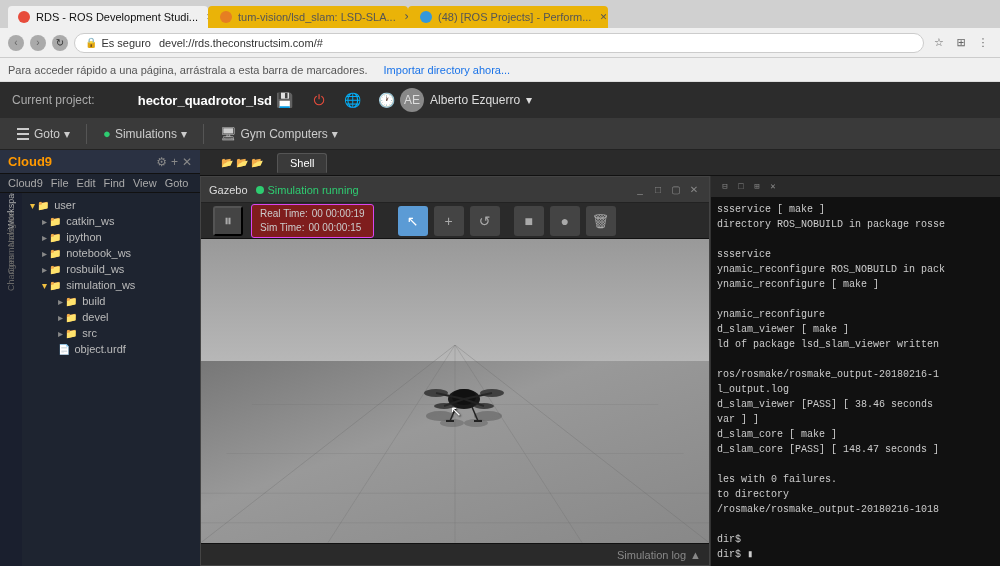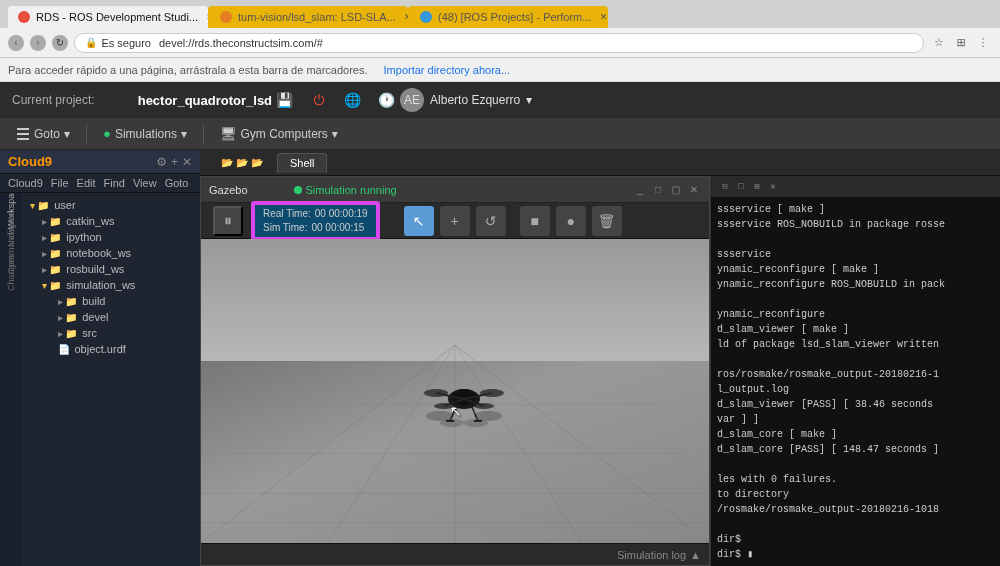--- a/index.html
+++ b/index.html
@@ -70,27 +70,27 @@
     .content-tabs { background: #2a2a2a; display: flex; align-items: center; padding: 0 8px; height: 26px; border-bottom: 1px solid #111; }
     .content-tab { padding: 3px 12px; font-size: 11px; color: #888; cursor: pointer; border: 1px solid transparent; }
     .content-tab.active { color: white; background: #3a3a3a; border-color: #555 #555 transparent; border-radius: 3px 3px 0 0; }
 
     
     .gazebo-container { display: flex; flex: 1; overflow: hidden; }
 
     .gazebo-panel { flex: 1; background: #252525; border: 1px solid #444; margin: 0; display: flex; flex-direction: column; position: relative; }
     .gazebo-titlebar { background: #3a3a3a; height: 26px; display: flex; align-items: center; padding: 0 8px; gap: 8px; border-bottom: 1px solid #222; }
     .gazebo-title { font-size: 11px; color: #ddd; font-weight: 500; }
-    .sim-status { display: flex; align-items: center; gap: 4px; font-size: 11px; color: #2ecc71; margin-left: 38px; }
+    .sim-status { display: flex; align-items: center; gap: 4px; font-size: 11px; color: #2ecc71; }
     .sim-dot { width: 8px; height: 8px; border-radius: 50%; background: #2ecc71; }
     .gazebo-title-icons { margin-left: auto; display: flex; gap: 4px; }
     .gazebo-title-icon { width: 14px; height: 14px; display: flex; align-items: center; justify-content: center; font-size: 10px; color: #888; cursor: pointer; }
 
     .gazebo-toolbar { background: #2a2a2a; height: 36px; display: flex; align-items: center; padding: 0 12px; gap: 8px; border-bottom: 1px solid #111; }
-    .sim-info { background: #0c4a6e; border: 4px solid #d946ef; border-radius: 3px; padding: 2px 8px; font-size: 10px; color: #ccc; line-height: 1.4; }
+    .sim-info { background: #7f1d1d; border: 1px solid #d946ef; border-radius: 3px; padding: 2px 8px; font-size: 10px; color: #ccc; line-height: 1.4; }
     .gazebo-tools { display: flex; gap: 6px; margin-left: 16px; }
     .gz-tool { width: 30px; height: 30px; border-radius: 3px; display: flex; align-items: center; justify-content: center; cursor: pointer; font-size: 14px; }
     .gz-tool.active { background: #5b9bd5; color: white; }
     .gz-tool.inactive { background: #444; color: #aaa; }
 
     .gazebo-viewport { flex: 1; background: #555; position: relative; overflow: hidden; }
     
     .gz-ground { position: absolute; bottom: 0; left: 0; right: 0; height: 60%; background: linear-gradient(135deg, #666 0%, #888 50%, #777 100%); }
     .gz-sky { position: absolute; top: 0; left: 0; right: 0; height: 45%; background: linear-gradient(180deg, #999 0%, #bbb 100%); }
 
@@ -374,25 +374,25 @@
 
       <div class="terminal-panel">
         <div class="terminal-header">
           <div class="terminal-icon">⊟</div>
           <div class="terminal-icon">□</div>
           <div class="terminal-icon">⊞</div>
           <div class="terminal-icon">✕</div>
         </div>
         <div class="terminal-content">
         <div class="terminal-line">ssservice [ make ]</div>
-            <div class="terminal-line">ssservice ROS_NOBUILD in package rosse</div>
+            <div class="terminal-line">directory ROS_NOBUILD in package rosse</div>
             <div class="terminal-line">&nbsp;</div>
             <div class="terminal-line">ssservice</div>
+            <div class="terminal-line">ynamic_reconfigure ROS_NOBUILD in pack</div>
             <div class="terminal-line">ynamic_reconfigure [ make ]</div>
-            <div class="terminal-line">ynamic_reconfigure ROS_NOBUILD in pack</div>
             <div class="terminal-line">&nbsp;</div>
             <div class="terminal-line">ynamic_reconfigure</div>
             <div class="terminal-line">d_slam_viewer [ make ]</div>
             <div class="terminal-line">ld of package lsd_slam_viewer written</div>
             <div class="terminal-line">&nbsp;</div>
             <div class="terminal-line">ros/rosmake/rosmake_output-20180216-1</div>
             <div class="terminal-line">l_output.log</div>
             <div class="terminal-line">d_slam_viewer [PASS] [ 38.46 seconds</div>
             <div class="terminal-line">var ] ]</div>
             <div class="terminal-line">d_slam_core [ make ]</div>

